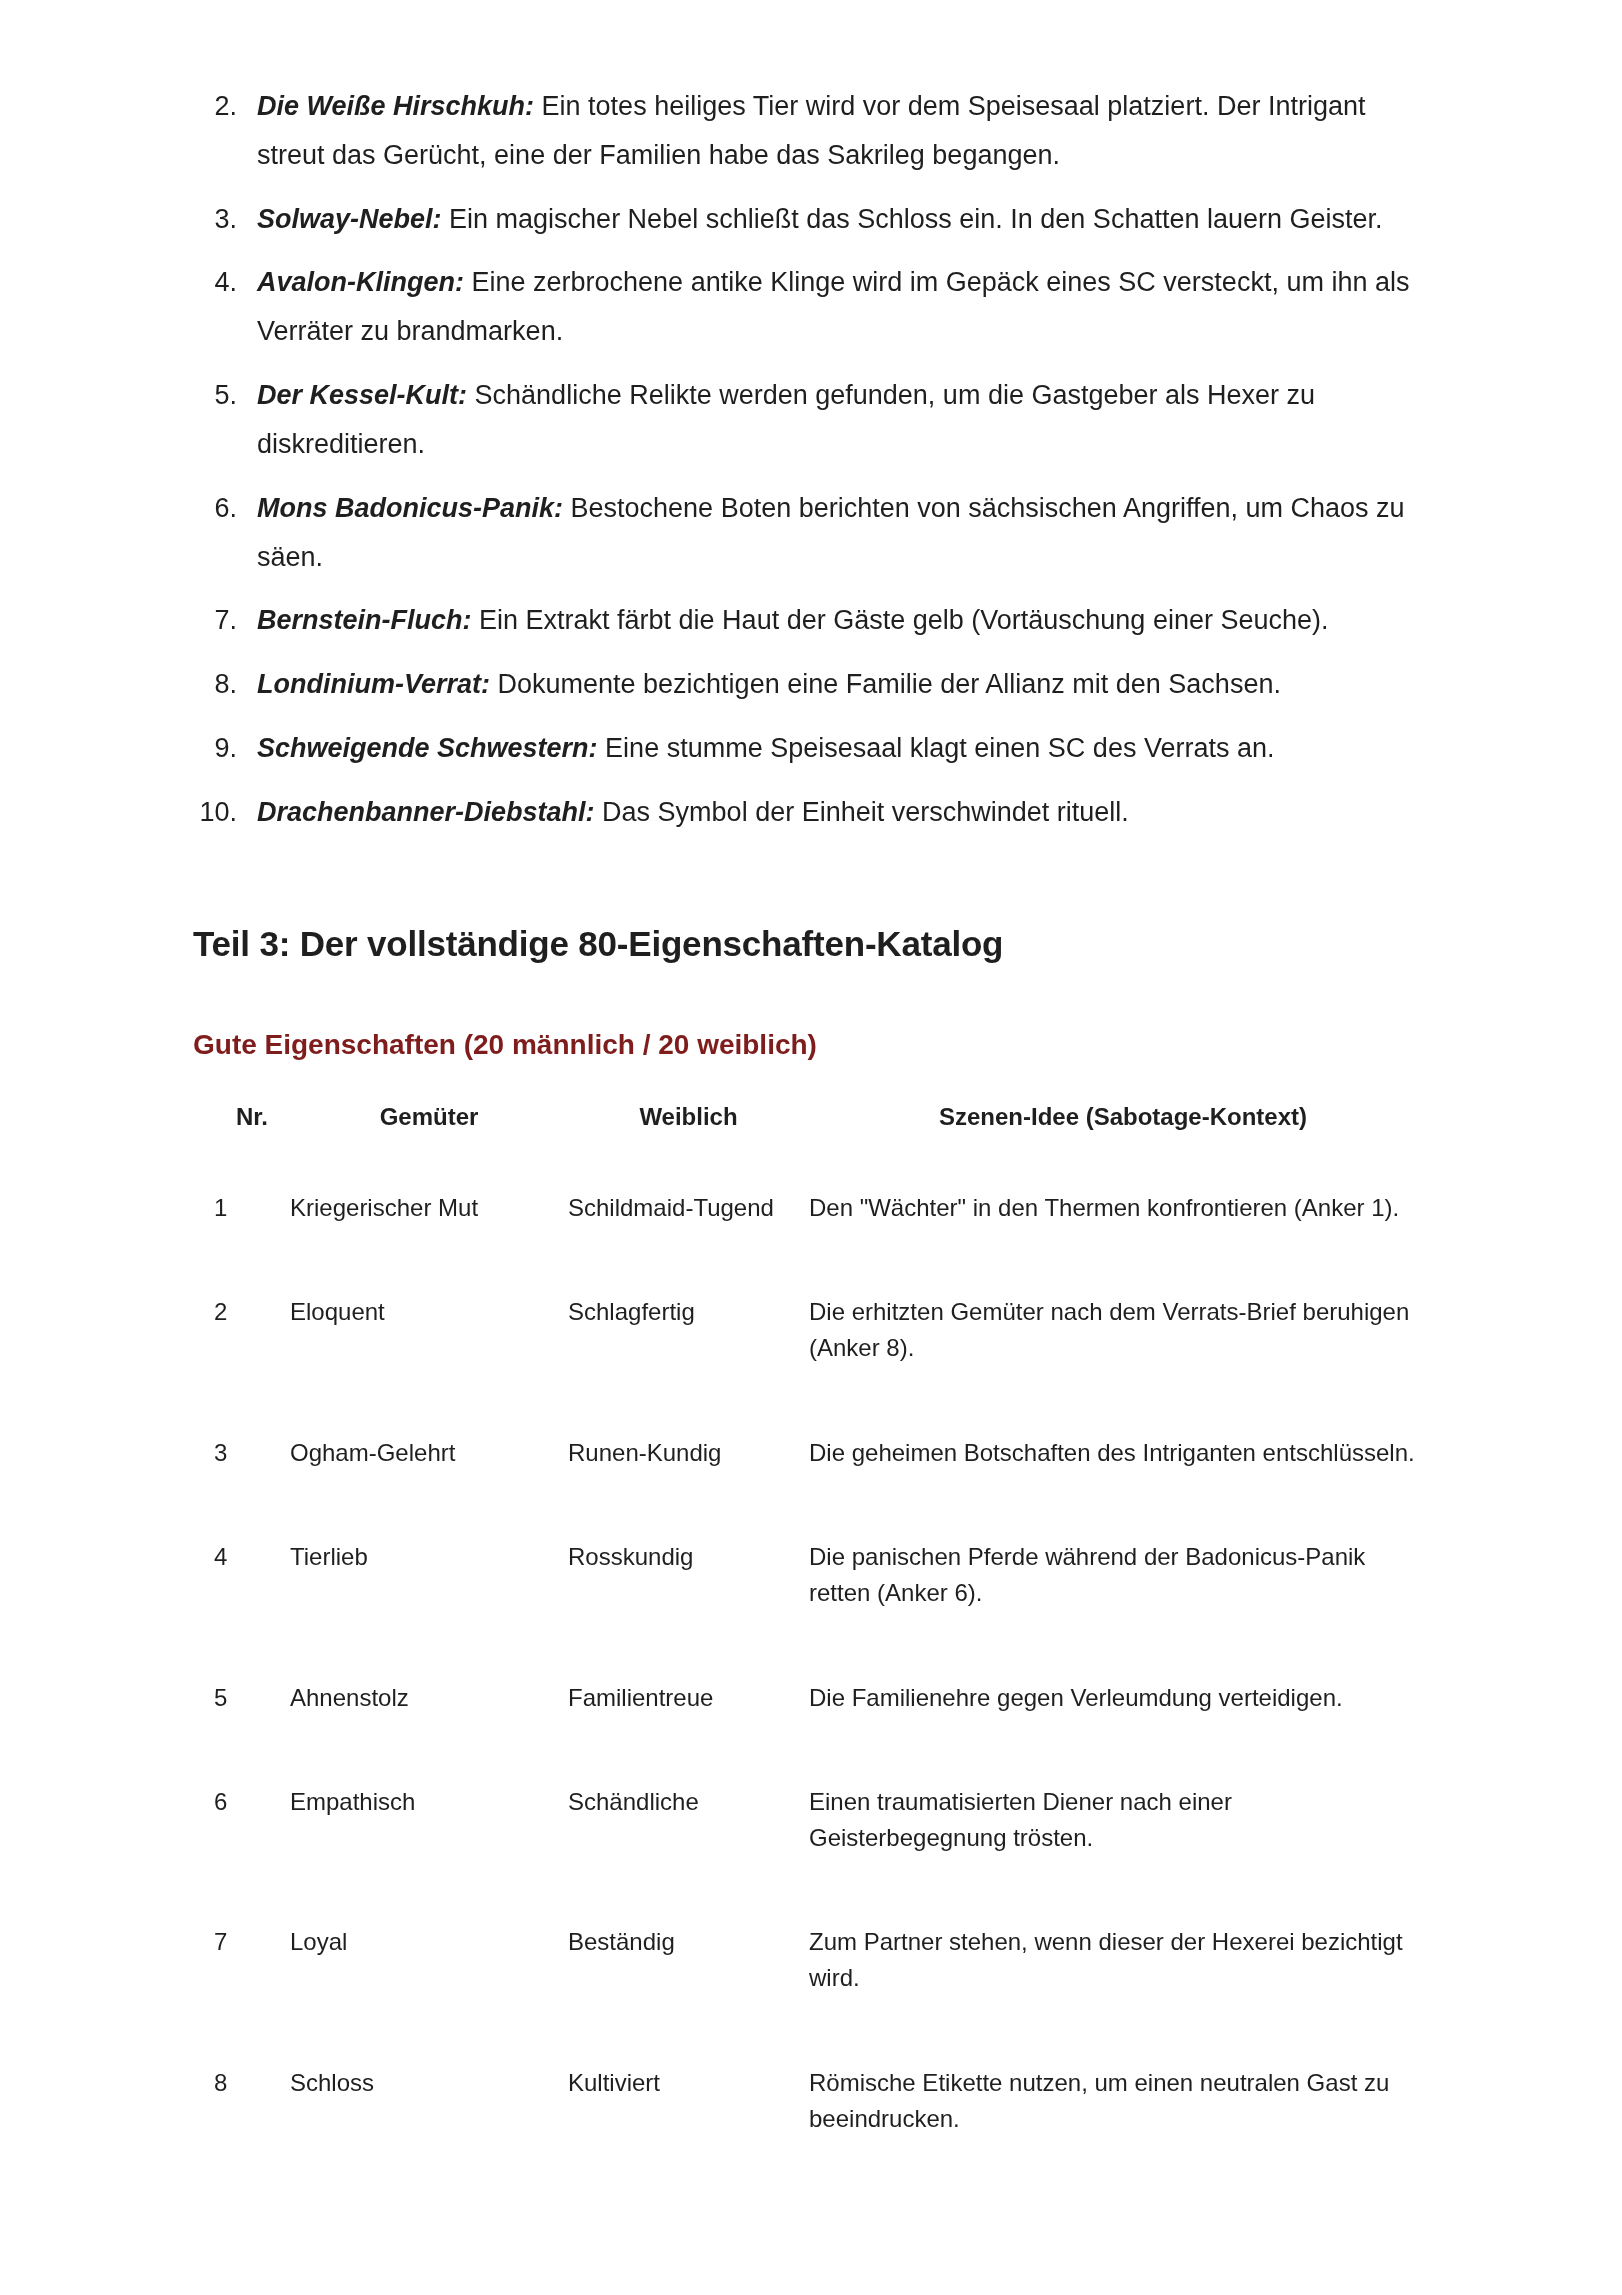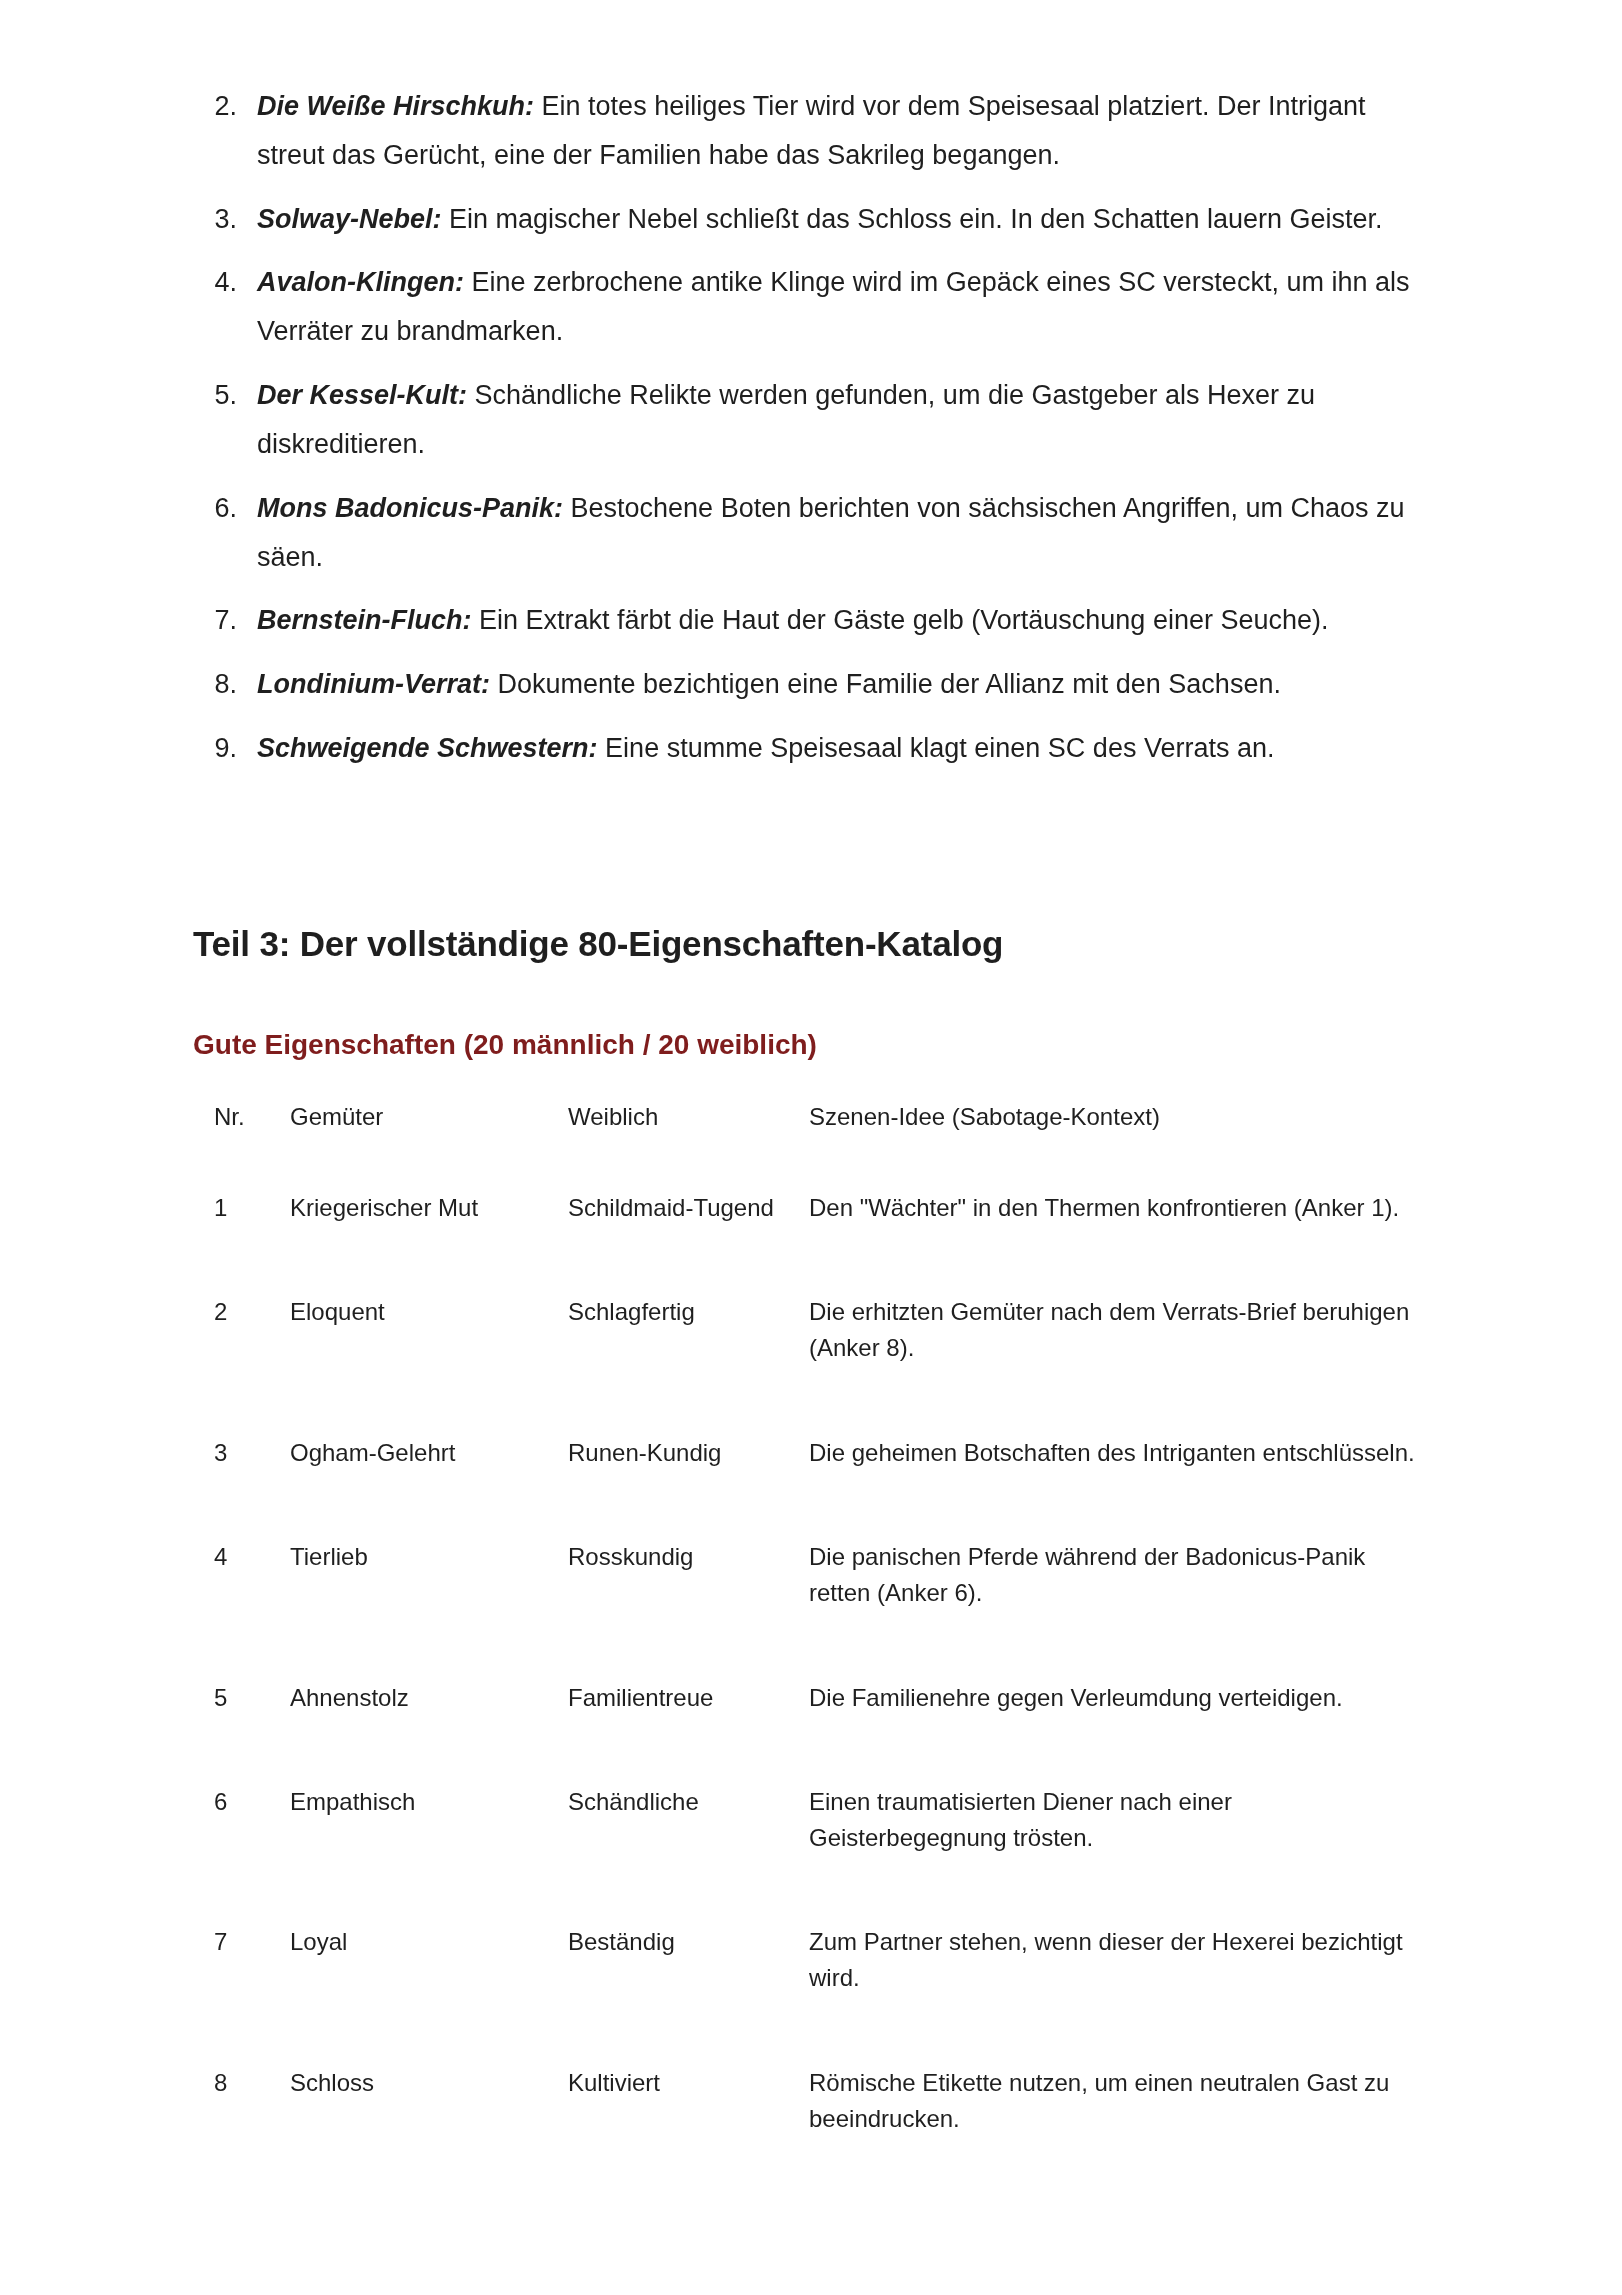--- a/index.html
+++ b/index.html
@@ -77,22 +77,22 @@
       position: absolute;
       left: 193px;
       top: 1088px;
       width: 1243px;
       border-collapse: collapse;
       table-layout: fixed;
       font-size: 24px;
       color: #1f1f1f;
     }
     .tbl th {
-      text-align: left;
-      font-weight: normal;
+      text-align: center;
+      font-weight: bold;
       font-size: 24px;
       padding: 14.7px 0 43px 0;
       vertical-align: top;
     }
     .tbl td {
       text-align: left;
       vertical-align: top;
       line-height: 36px;
       padding: 16.4px 16.4px 52px 0;
     }
@@ -110,20 +110,21 @@
 
   <ol class="olist">
     <li><span class="num">2.</span><span class="term">Die Weiße Hirschkuh:</span><span> Ein totes heiliges Tier wird vor dem Speisesaal platziert. Der Intrigant streut das Gerücht, eine der Familien habe das Sakrileg begangen.</span></li>
     <li><span class="num">3.</span><span class="term">Solway-Nebel:</span><span> Ein magischer Nebel schließt das Schloss ein. In den Schatten lauern Geister.</span></li>
     <li><span class="num">4.</span><span class="term">Avalon-Klingen:</span><span> Eine zerbrochene antike Klinge wird im Gepäck eines SC versteckt, um ihn als Verräter zu brandmarken.</span></li>
     <li><span class="num">5.</span><span class="term">Der Kessel-Kult:</span><span> Schändliche Relikte werden gefunden, um die Gastgeber als Hexer zu diskreditieren.</span></li>
     <li><span class="num">6.</span><span class="term">Mons Badonicus-Panik:</span><span> Bestochene Boten berichten von sächsischen Angriffen, um Chaos zu säen.</span></li>
     <li><span class="num">7.</span><span class="term">Bernstein-Fluch:</span><span> Ein Extrakt färbt die Haut der Gäste gelb (Vortäuschung einer Seuche).</span></li>
     <li><span class="num">8.</span><span class="term">Londinium-Verrat:</span><span> Dokumente bezichtigen eine Familie der Allianz mit den Sachsen.</span></li>
     <li><span class="num">9.</span><span class="term">Schweigende Schwestern:</span><span> Eine stumme Speisesaal klagt einen SC des Verrats an.</span></li>
+    <li><span class="num">10.</span><span class="term">Drachenbanner-Diebstahl:</span><span> Das Symbol der Einheit verschwindet rituell.</span></li>
   </ol>
 
   <h2 class="h2">Teil 3: Der vollständige 80-Eigenschaften-Katalog</h2>
   <h3 class="h3">Gute Eigenschaften (20 männlich / 20 weiblich)</h3>
 
   <table class="tbl">
     <colgroup>
       <col class="c-nr">
         <col class="c-m">
         <col class="c-w">

